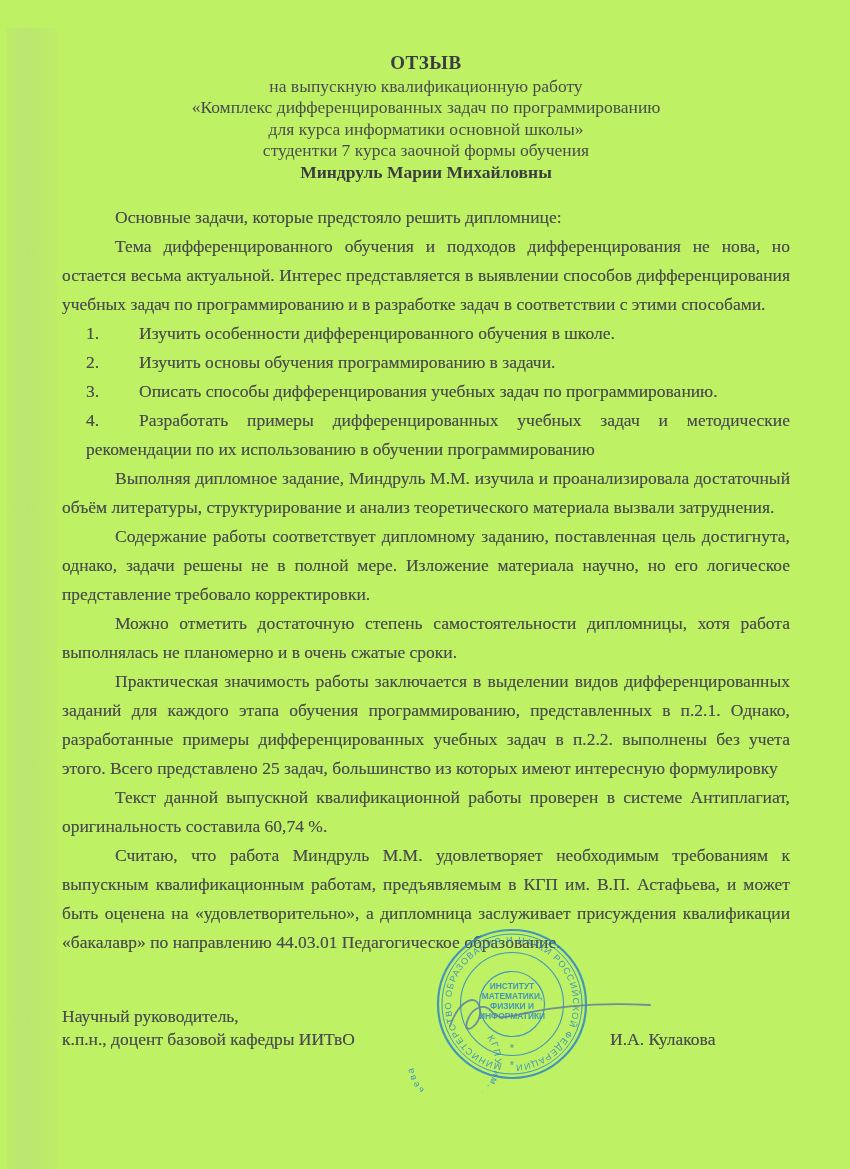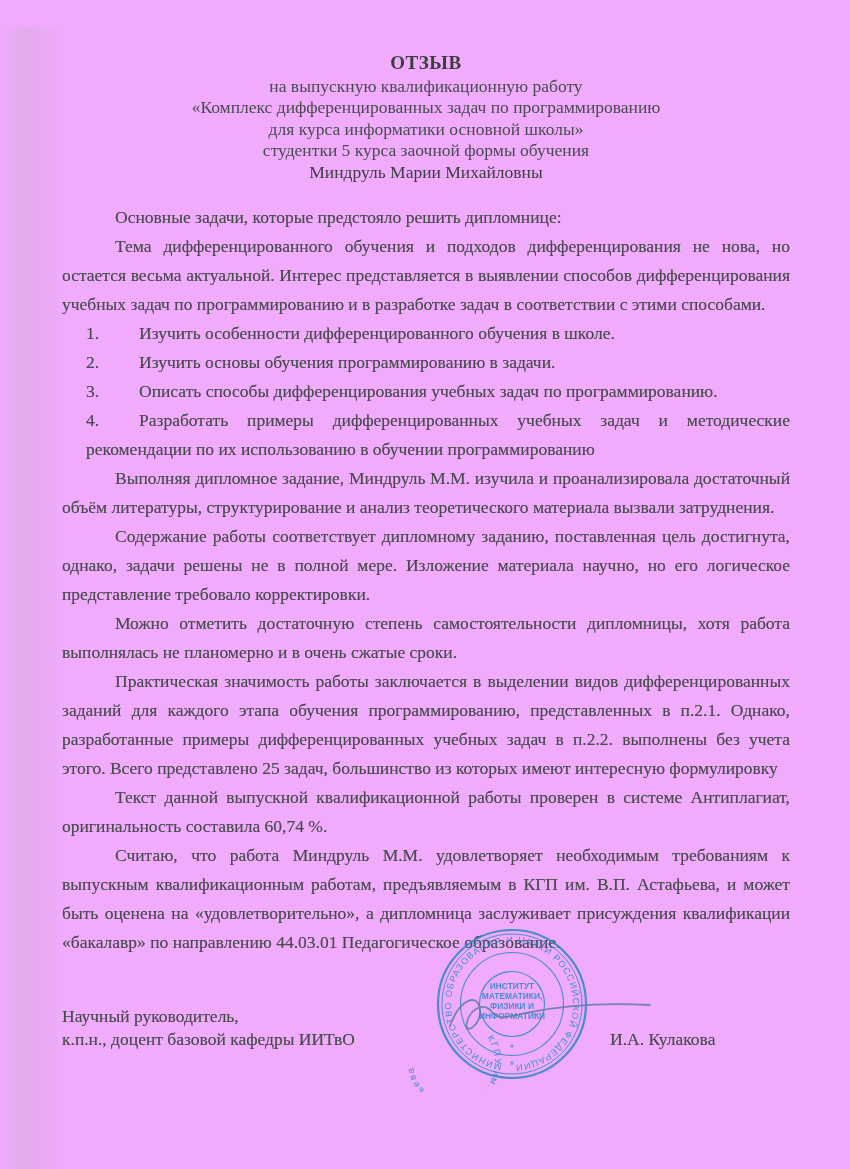--- a/index.html
+++ b/index.html
@@ -1,40 +1,40 @@
 <!DOCTYPE html>
 <html lang="ru"><head>
 <meta charset="utf-8">
 <style>
   html, body { margin: 0; padding: 0; }
   body { background: #e8e8e8; }
   .page {
     position: relative;
     width: 850px;
     height: 1169px;
-    background: #f0abfc;
+    background: #bef264;
     overflow: hidden;
     font-family: "Liberation Serif", serif;
     color: #4a4b4f;
   }
   .scan-strip-left {
     position: absolute;
     left: 7px; top: 28px;
     width: 50px; height: 1141px;
     background: linear-gradient(to right, rgba(170,170,162,0.10), rgba(170,170,162,0.16) 40%, rgba(170,170,162,0.06));
   }
   .content {
     position: absolute;
     left: 62px; top: 52px;
     width: 728px;
   }
   .title-block { text-align: center; line-height: 21.5px; font-size: 17.5px; }
   .doc-title { font-weight: bold; font-size: 19px; color: #3c3d40; letter-spacing: 0.5px; margin-bottom: 2px; }
   .subtitle-line { }
-  .student-name { font-weight: normal; color: #3c3d40; }
+  .student-name { font-weight: bold; color: #3c3d40; }
   .body-text {
     margin-top: 20px;
     font-size: 17.5px;
     line-height: 29px;
     text-align: justify;
     text-shadow: 0 0 0.5px rgba(74,75,79,0.55);
   }
   .para { text-indent: 53px; margin: 0; }
   .task { margin-left: 24px; }
   .task .num { display: inline-block; width: 53px; text-indent: 0; }
@@ -62,21 +62,21 @@
 
   <div class="scan-strip-left"></div>
 
   <div class="content">
 
     <div class="title-block">
       <div class="doc-title">ОТЗЫВ</div>
       <div class="subtitle-line">на выпускную квалификационную работу</div>
       <div class="subtitle-line">«Комплекс дифференцированных задач по программированию</div>
       <div class="subtitle-line">для курса информатики основной школы»</div>
-      <div class="subtitle-line">студентки 5 курса заочной формы обучения</div>
+      <div class="subtitle-line">студентки 7 курса заочной формы обучения</div>
       <div class="student-name">Миндруль Марии Михайловны</div>
     </div>
 
     <div class="body-text">
       <p class="para">Основные задачи, которые предстояло решить дипломнице:</p>
       <p class="para">Тема дифференцированного обучения и подходов дифференцирования не нова, но остается весьма актуальной. Интерес представляется в выявлении способов дифференцирования учебных задач по программированию и в разработке задач в соответствии с этими способами.</p>
 
       <div class="task"><span class="num">1.</span><span>Изучить особенности дифференцированного обучения в школе.</span></div>
       <div class="task"><span class="num">2.</span><span>Изучить основы обучения программированию в задачи.</span></div>
       <div class="task"><span class="num">3.</span><span>Описать способы дифференцирования учебных задач по программированию.</span></div>

